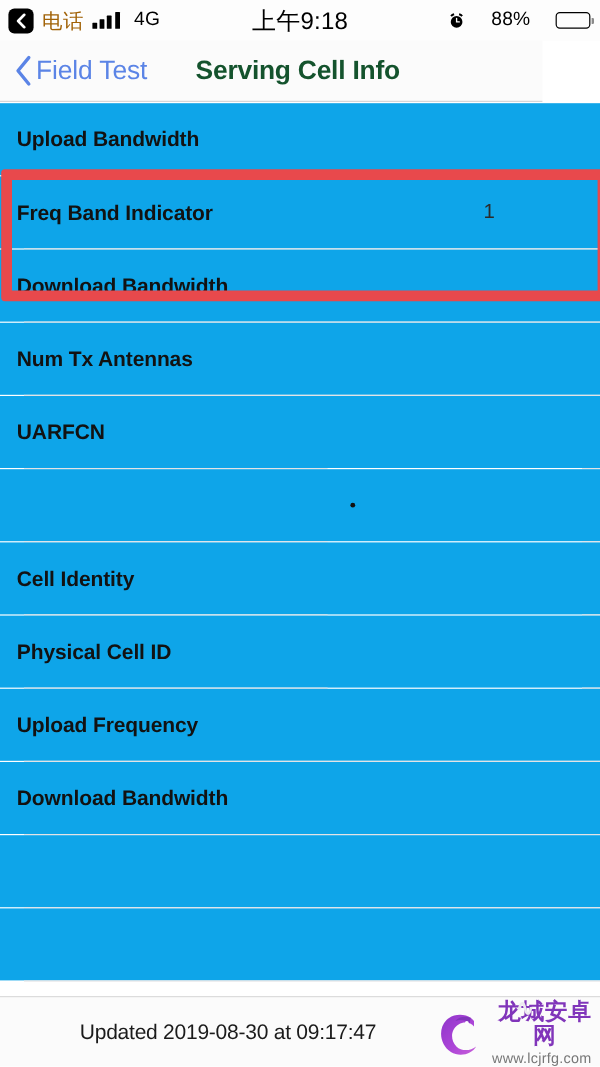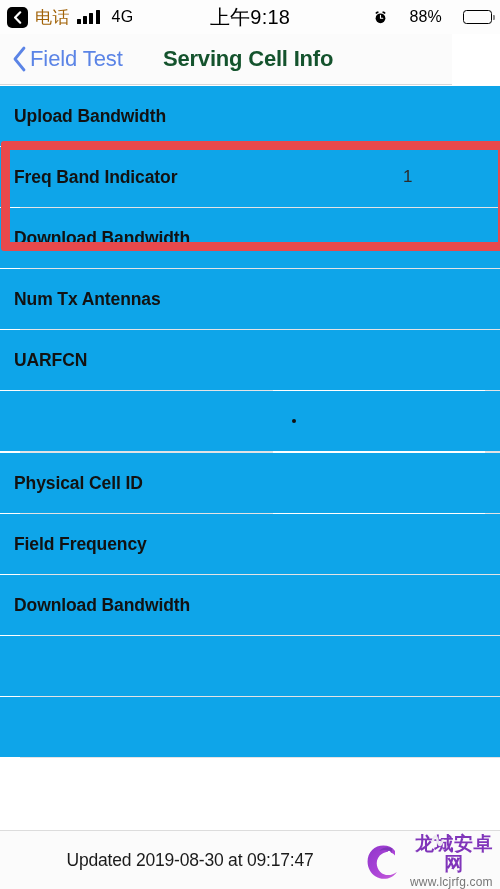--- a/index.html
+++ b/index.html
@@ -357,28 +357,32 @@
       <div class="row">
         <span class="row-label">UARFCN</span>
         <span class="row-value"></span>
       </div>
       <div class="sep split"></div>
       <div class="row">
         <span class="row-dot"></span>
         <span class="row-value"></span>
       </div>
       <div class="sep split"></div>
+      <div class="row">
+        <span class="row-label">Cell Identity</span>
+        <span class="row-value"></span>
+      </div>
       <div class="sep split"></div>
       <div class="row">
         <span class="row-label">Physical Cell ID</span>
         <span class="row-value"></span>
       </div>
       <div class="sep split"></div>
       <div class="row">
-        <span class="row-label">Field Frequency</span>
+        <span class="row-label">Upload Frequency</span>
         <span class="row-value"></span>
       </div>
       <div class="sep"></div>
       <div class="row">
         <span class="row-label">Download Bandwidth</span>
         <span class="row-value"></span>
       </div>
       <div class="sep"></div>
       <div class="row">
         <span class="row-label"></span>

